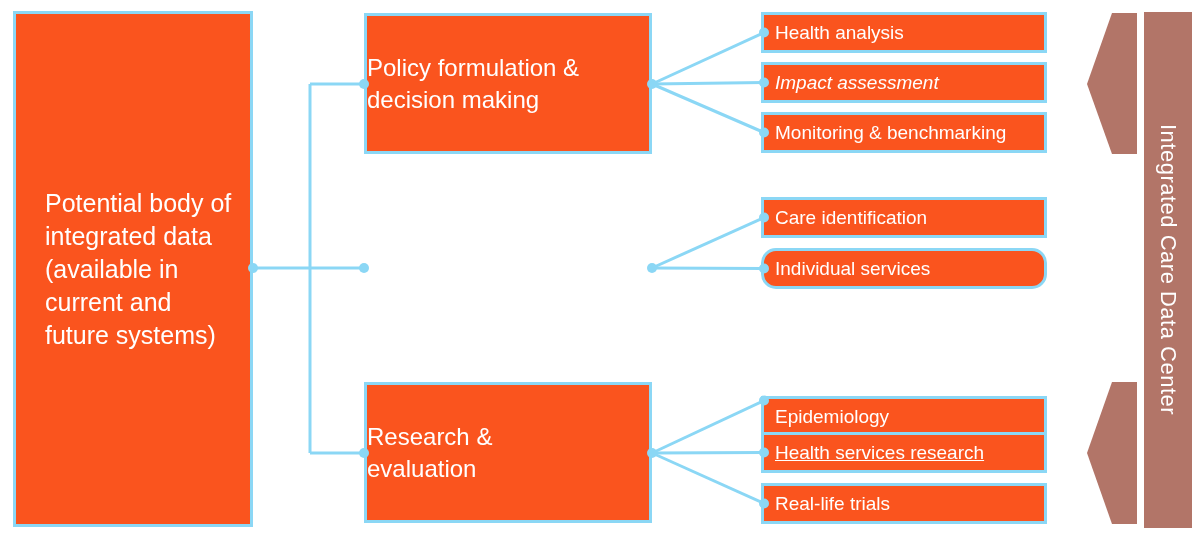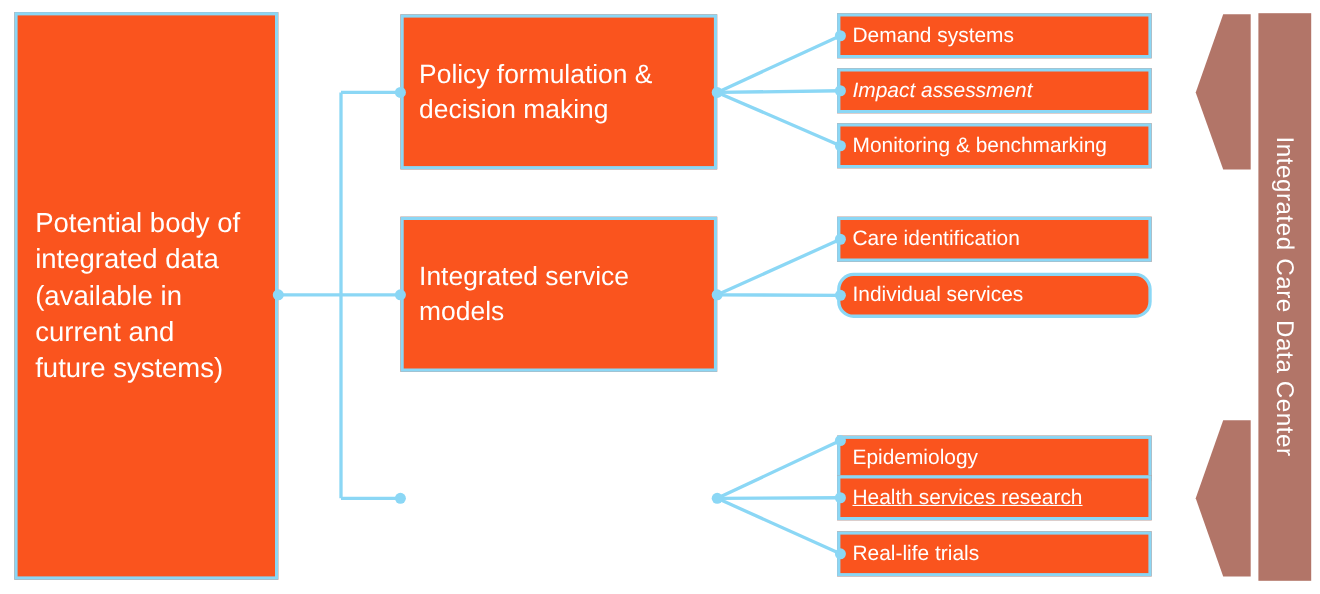--- a/index.html
+++ b/index.html
@@ -28,23 +28,23 @@
     border: 3px solid var(--line_blue);
     color: var(--text_white);
     display: flex;
     align-items: center;
     box-sizing: border-box;
     z-index: 1;
   }
   .obox .txt { white-space: pre-line; }
 
   .source-box { left: 13px; top: 11px; width: 240px; height: 516px;
-    font-size: 25px; line-height: 33px; padding-left: 16px; padding-right: 8px; }
+    font-size: 25px; line-height: 33px; padding-left: 29px; padding-right: 8px; }
   .hub-box { left: 364px; width: 288px; height: 141px;
-    font-size: 24px; line-height: 32px; padding-left: 14px; padding-right: 8px; }
+    font-size: 24px; line-height: 32px; padding-right: 8px; }
   .hub-0 { top: 13px; }
   .hub-1 { top: 197px; }
   .hub-2 { top: 382px; }
   .leaf-box { left: 761px; width: 286px; height: 41px;
     font-size: 19px; padding-left: 11px; padding-right: 6px; }
   .leaf-g0-0 { top: 12px; }
   .leaf-g0-1 { top: 62px; font-style: italic; }
   .leaf-g0-2 { top: 112px; }
   .leaf-g1-0 { top: 197px; }
   .leaf-g1-1 { top: 248px; border-radius: 15px; }
@@ -78,27 +78,27 @@
 integrated data
 (available in
 current and
 future systems)</span>
   </div>
 
   <div class="obox hub-box hub-0">
     <span class="txt">Policy formulation &amp;
 decision making</span>
   </div>
-  <div class="obox hub-box hub-1">
-    <span class="txt">Integrated service
-models</span>
+  <div class="obox hub-box hub-2">
+    <span class="txt">Research &amp;
+evaluation</span>
   </div>
 
   <div class="obox leaf-box leaf-g0-0">
-    <span class="txt">Demand systems</span>
+    <span class="txt">Health analysis</span>
   </div>
   <div class="obox leaf-box leaf-g0-1">
     <span class="txt">Impact assessment</span>
   </div>
   <div class="obox leaf-box leaf-g0-2">
     <span class="txt">Monitoring &amp; benchmarking</span>
   </div>
 
   <div class="obox leaf-box leaf-g1-0">
     <span class="txt">Care identification</span>

